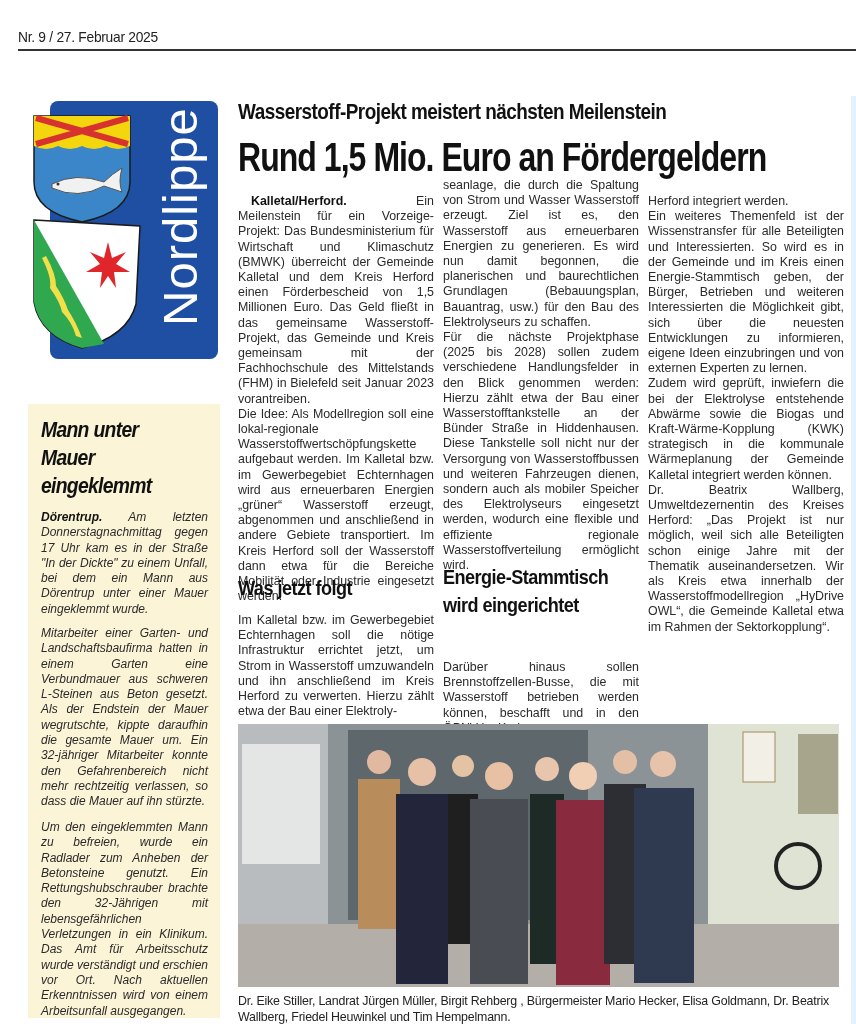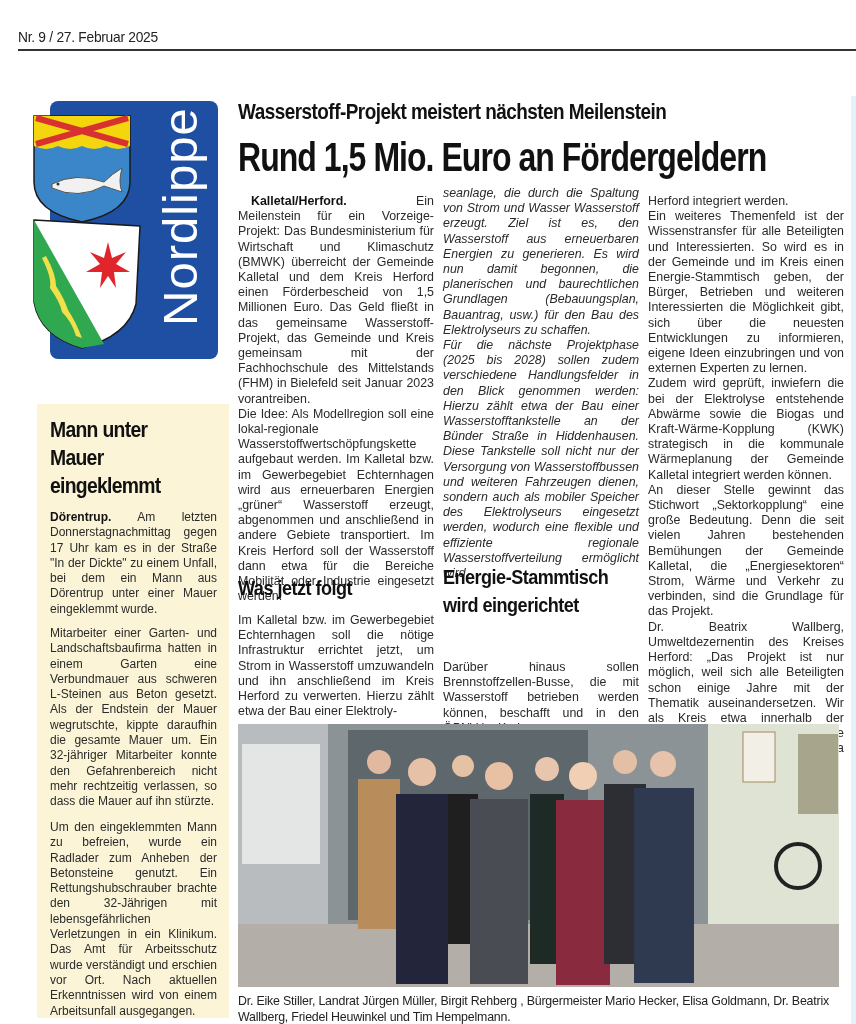--- a/index.html
+++ b/index.html
@@ -8,21 +8,21 @@
   .header-text { position:absolute; left:18px; top:28px; font-size:15px; letter-spacing:-0.3px;
                  transform:scaleX(0.92); transform-origin:left top; color:#222; }
   .header-rule { position:absolute; left:18px; top:49px; width:838px; height:2px; background:#333; }
   .right-strip { position:absolute; left:851px; top:96px; width:5px; height:928px; background:#e3f1fa; }
 
   .logo { position:absolute; left:30px; top:98px; width:190px; height:262px; }
   .logo-bg { position:absolute; left:20px; top:3px; width:168px; height:258px; background:#1e4fa3; border-radius:8px; }
   .logo-word { position:absolute; left:122px; top:228px; color:#fff; font-size:49px; font-weight:400;
                transform:rotate(-90deg); transform-origin:left top; letter-spacing:1px; white-space:nowrap; }
 
-  .sidebar { position:absolute; left:37px; top:404px; width:192px; height:614px; background:#fbf4d7; }
+  .sidebar { position:absolute; left:28px; top:404px; width:192px; height:614px; background:#fbf4d7;font-style:italic; }
   .sidebar h2 { margin:0; position:absolute; left:13px; top:12px; width:170px; font-family:"Liberation Sans", sans-serif;
                 font-weight:700; font-size:22px; line-height:28px; letter-spacing:-0.8px; transform:scaleX(0.88);
                 transform-origin:left top; color:#111; }
   .side-para { position:absolute; left:13px; width:167px; font-size:12px; line-height:15.3px; text-align:justify; color:#2a2a2a; }
   .side-para b { font-weight:700; color:#111; }
 
   .kicker { position:absolute; left:238px; top:99px; font-size:22px; font-weight:700; letter-spacing:-0.6px;
             transform:scaleX(0.86); transform-origin:left top; white-space:nowrap; color:#111; }
   .headline { position:absolute; left:238px; top:134px; font-size:40px; font-weight:700; letter-spacing:-1.2px;
               transform:scaleX(0.80); transform-origin:left top; white-space:nowrap; color:#111; line-height:46px; }
@@ -77,34 +77,33 @@
 
 <div class="col" style="left:238px; top:194px;">
   <p><b>Kalletal/Herford.</b> <span>Ein Meilenstein für ein Vorzeige-Projekt: Das Bundesministerium für Wirtschaft und Klimaschutz (BMWK) überreicht der Gemeinde Kalletal und dem Kreis Herford einen Förderbescheid von 1,5 Millionen Euro. Das Geld fließt in das gemeinsame Wasserstoff-Projekt, das Gemeinde und Kreis gemeinsam mit der Fachhochschule des Mittelstands (FHM) in Bielefeld seit Januar 2023 vorantreiben.</span></p>
   <p>Die Idee: Als Modellregion soll eine lokal-regionale Wasserstoffwertschöpfungskette aufgebaut werden. Im Kalletal bzw. im Gewerbegebiet Echternhagen wird aus erneuerbaren Energien „grüner“ Wasserstoff erzeugt, abgenommen und anschließend in andere Gebiete transportiert. Im Kreis Herford soll der Wasserstoff dann etwa für die Bereiche Mobilität oder Industrie eingesetzt werden.</p>
 </div>
 <div class="subhead" style="left:238px; top:574px;">Was jetzt folgt</div>
 <div class="col" style="left:238px; top:613px;">
   <p>Im Kalletal bzw. im Gewerbegebiet Echternhagen soll die nötige Infrastruktur errichtet jetzt, um Strom in Wasserstoff umzuwandeln und ihn anschließend im Kreis Herford zu verwerten. Hierzu zählt etwa der Bau einer Elektroly-</p>
 </div>
 
-<div class="col" style="left:443px; top:186px;font-style:italic;">
+<div class="col" style="left:443px; top:178px;">
   <p>seanlage, die durch die Spaltung von Strom und Wasser Wasserstoff erzeugt. Ziel ist es, den Wasserstoff aus erneuerbaren Energien zu generieren. Es wird nun damit begonnen, die planerischen und baurechtlichen Grundlagen (Bebauungsplan, Bauantrag, usw.) für den Bau des Elektrolyseurs zu schaffen.</p>
   <p>Für die nächste Projektphase (2025 bis 2028) sollen zudem verschiedene Handlungsfelder in den Blick genommen werden: Hierzu zählt etwa der Bau einer Wasserstofftankstelle an der Bünder Straße in Hiddenhausen. Diese Tankstelle soll nicht nur der Versorgung von Wasserstoffbussen und weiteren Fahrzeugen dienen, sondern auch als mobiler Speicher des Elektrolyseurs eingesetzt werden, wodurch eine flexible und effiziente regionale Wasserstoffverteilung ermöglicht wird.</p>
 </div>
 <div class="subhead" style="left:443px; top:563px; width:230px;">Energie-Stammtisch wird eingerichtet</div>
 <div class="col" style="left:443px; top:660px;">
   <p>Darüber hinaus sollen Brennstoffzellen-Busse, die mit Wasserstoff betrieben werden können, beschafft und in den ÖPNV im Kreis</p>
 </div>
 
 <div class="col" style="left:648px; top:194px;">
   <p>Herford integriert werden.</p>
   <p>Ein weiteres Themenfeld ist der Wissenstransfer für alle Beteiligten und Interessierten. So wird es in der Gemeinde und im Kreis einen Energie-Stammtisch geben, der Bürger, Betrieben und weiteren Interessierten die Möglichkeit gibt, sich über die neuesten Entwicklungen zu informieren, eigene Ideen einzubringen und von externen Experten zu lernen.</p>
   <p>Zudem wird geprüft, inwiefern die bei der Elektrolyse entstehende Abwärme sowie die Biogas und Kraft-Wärme-Kopplung (KWK) strategisch in die kommunale Wärmeplanung der Gemeinde Kalletal integriert werden können.</p>
-  <p>An dieser Stelle gewinnt das Stichwort „Sektorkopplung“ eine große Bedeutung. Denn die seit vielen Jahren bestehenden Bemühungen der Gemeinde Kalletal, die „Energiesektoren“ Strom, Wärme und Verkehr zu verbinden, sind die Grundlage für das Projekt.</p>
   <p>Dr. Beatrix Wallberg, Umweltdezernentin des Kreises Herford: „Das Projekt ist nur möglich, weil sich alle Beteiligten schon einige Jahre mit der Thematik auseinandersetzen. Wir als Kreis etwa innerhalb der Wasserstoffmodellregion „HyDrive OWL“, die Gemeinde Kalletal etwa im Rahmen der Sektorkopplung“.</p>
 </div>
 
 <div class="photo">
   <svg width="601" height="263" viewBox="0 0 601 263">
     <rect x="0" y="0" width="601" height="263" fill="#c9cccd"></rect>
     <rect x="0" y="0" width="90" height="215" fill="#b8bcbe"></rect>
     <rect x="4" y="20" width="78" height="120" fill="#e4e6e6"></rect>
     <rect x="90" y="0" width="380" height="200" fill="#8c9396"></rect>
     <rect x="110" y="6" width="240" height="190" fill="#5e676b"></rect>

